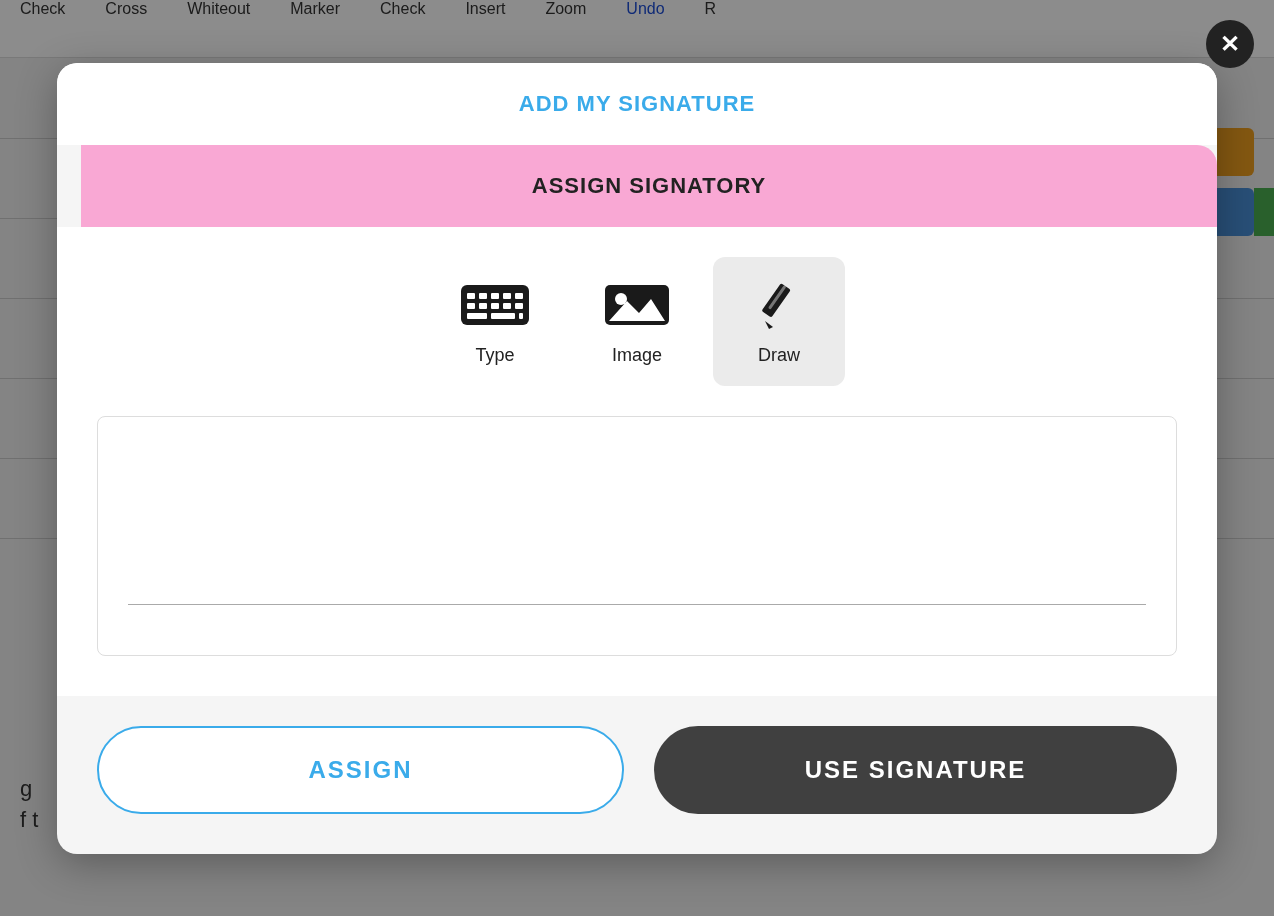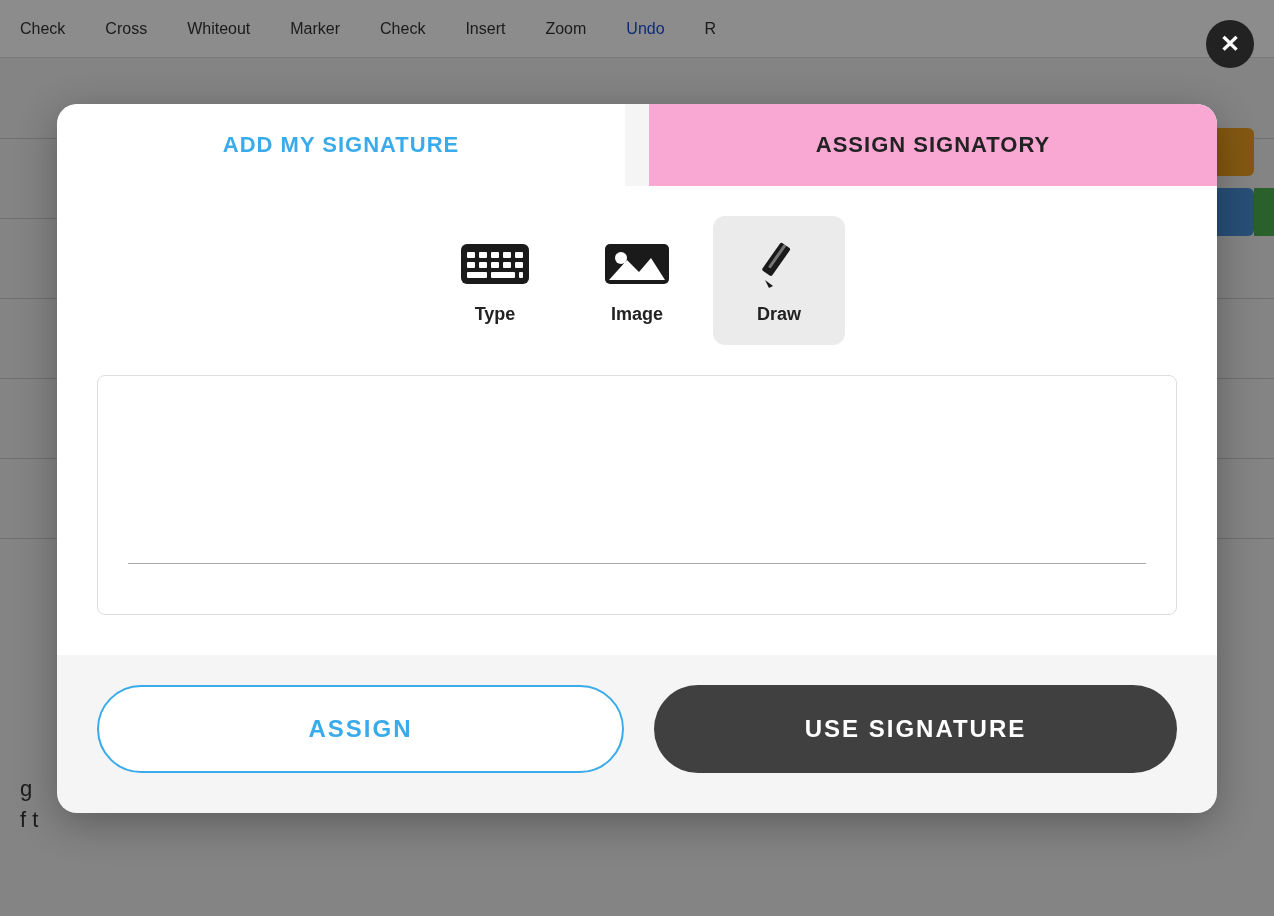--- a/index.html
+++ b/index.html
@@ -16,21 +16,21 @@
     
     .toolbar {
       position: absolute;
       top: 0;
       left: 0;
       right: 0;
       height: 58px;
       background: #fff;
       border-bottom: 1px solid #ddd;
       display: flex;
-      align-items: center;
+      align-items: flex-start;
       padding: 0 20px;
       gap: 40px;
       z-index: 1;
     }
 
     .toolbar-item {
       font-size: 16px;
       color: #333;
       cursor: pointer;
     }
@@ -142,20 +142,21 @@
       position: relative;
       z-index: 15;
       box-shadow: 0 10px 40px rgba(0,0,0,0.3);
     }
 
     
     .tabs {
       display: flex;
       border-radius: 20px 20px 0 0;
       overflow: hidden;
+      flex-direction: column;
     }
 
     .tab {
       flex: 1;
       padding: 28px 20px;
       text-align: center;
       font-size: 22px;
       font-weight: 700;
       letter-spacing: 1px;
       cursor: pointer;
@@ -195,21 +196,21 @@
       flex-direction: column;
       align-items: center;
       gap: 12px;
       padding: 20px 30px;
       border-radius: 12px;
       cursor: pointer;
       background: transparent;
       border: none;
       font-size: 18px;
       color: #222;
-      font-weight: 700;
+      font-weight: 400;
     }
 
     .sig-type-btn.active {
       background: #ebebeb;
     }
 
     .sig-type-icon {
       width: 72px;
       height: 56px;
     }

